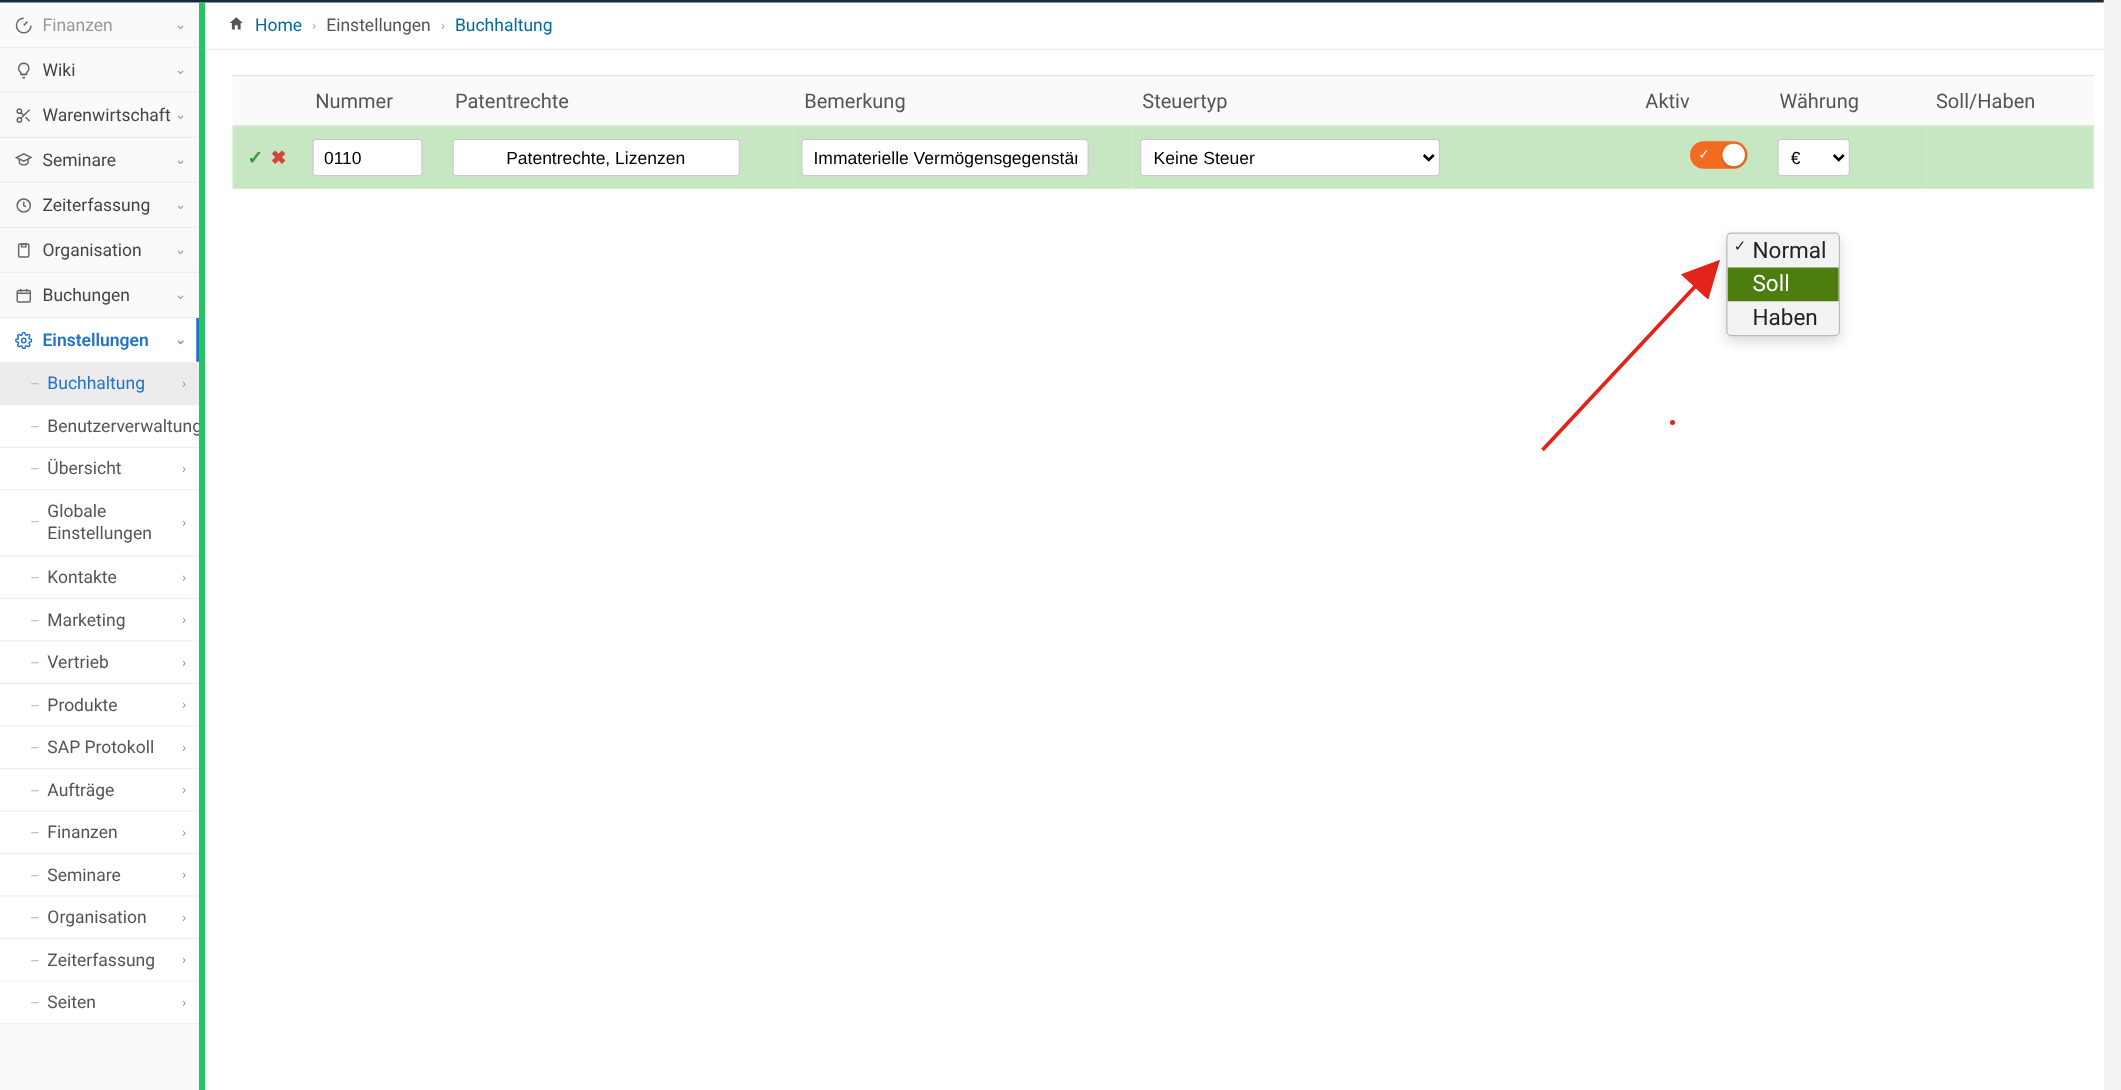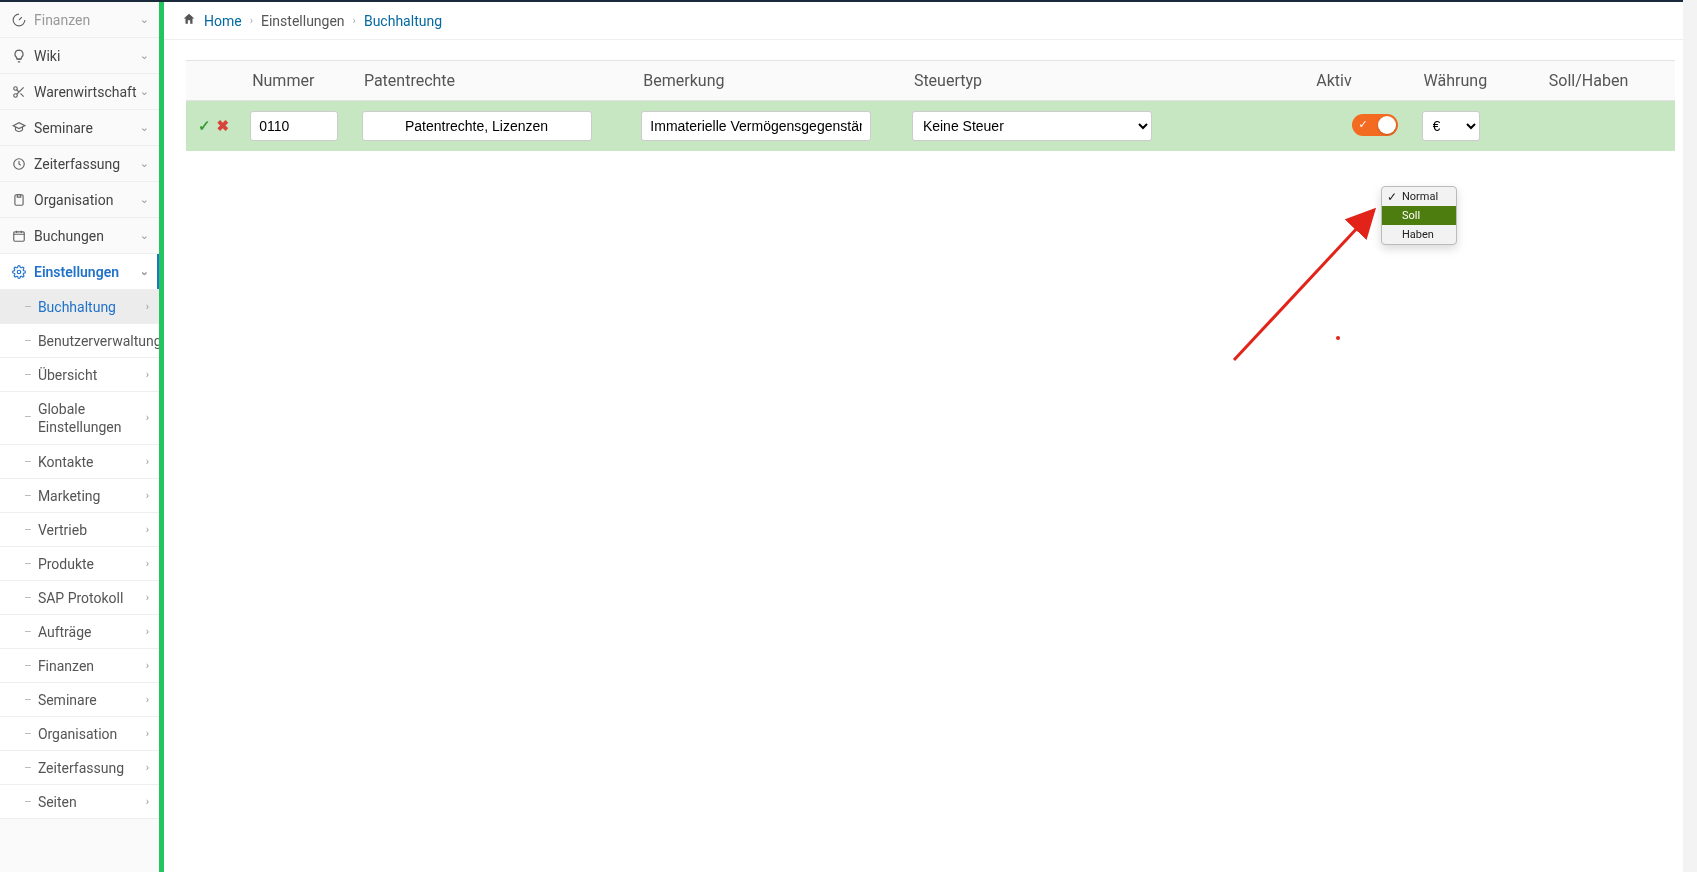--- a/index.html
+++ b/index.html
@@ -233,21 +233,21 @@
     right: 2px;
     box-shadow: 0 1px 2px rgba(0,0,0,0.2);
   }
   
   .dropdown-pop {
     position: absolute;
     border: 1px solid #bbb;
     border-radius: 4px;
     background: #f2f2f2;
     box-shadow: 0 4px 10px rgba(0,0,0,0.15);
-    font-size: 11px;
+    font-size: 18px;
     min-width: 76px;
     overflow: hidden;
     z-index: 50;
   }
   .dropdown-pop .opt {
     padding: 3px 10px 3px 20px;
     position: relative;
     cursor: pointer;
     color: #222;
   }

